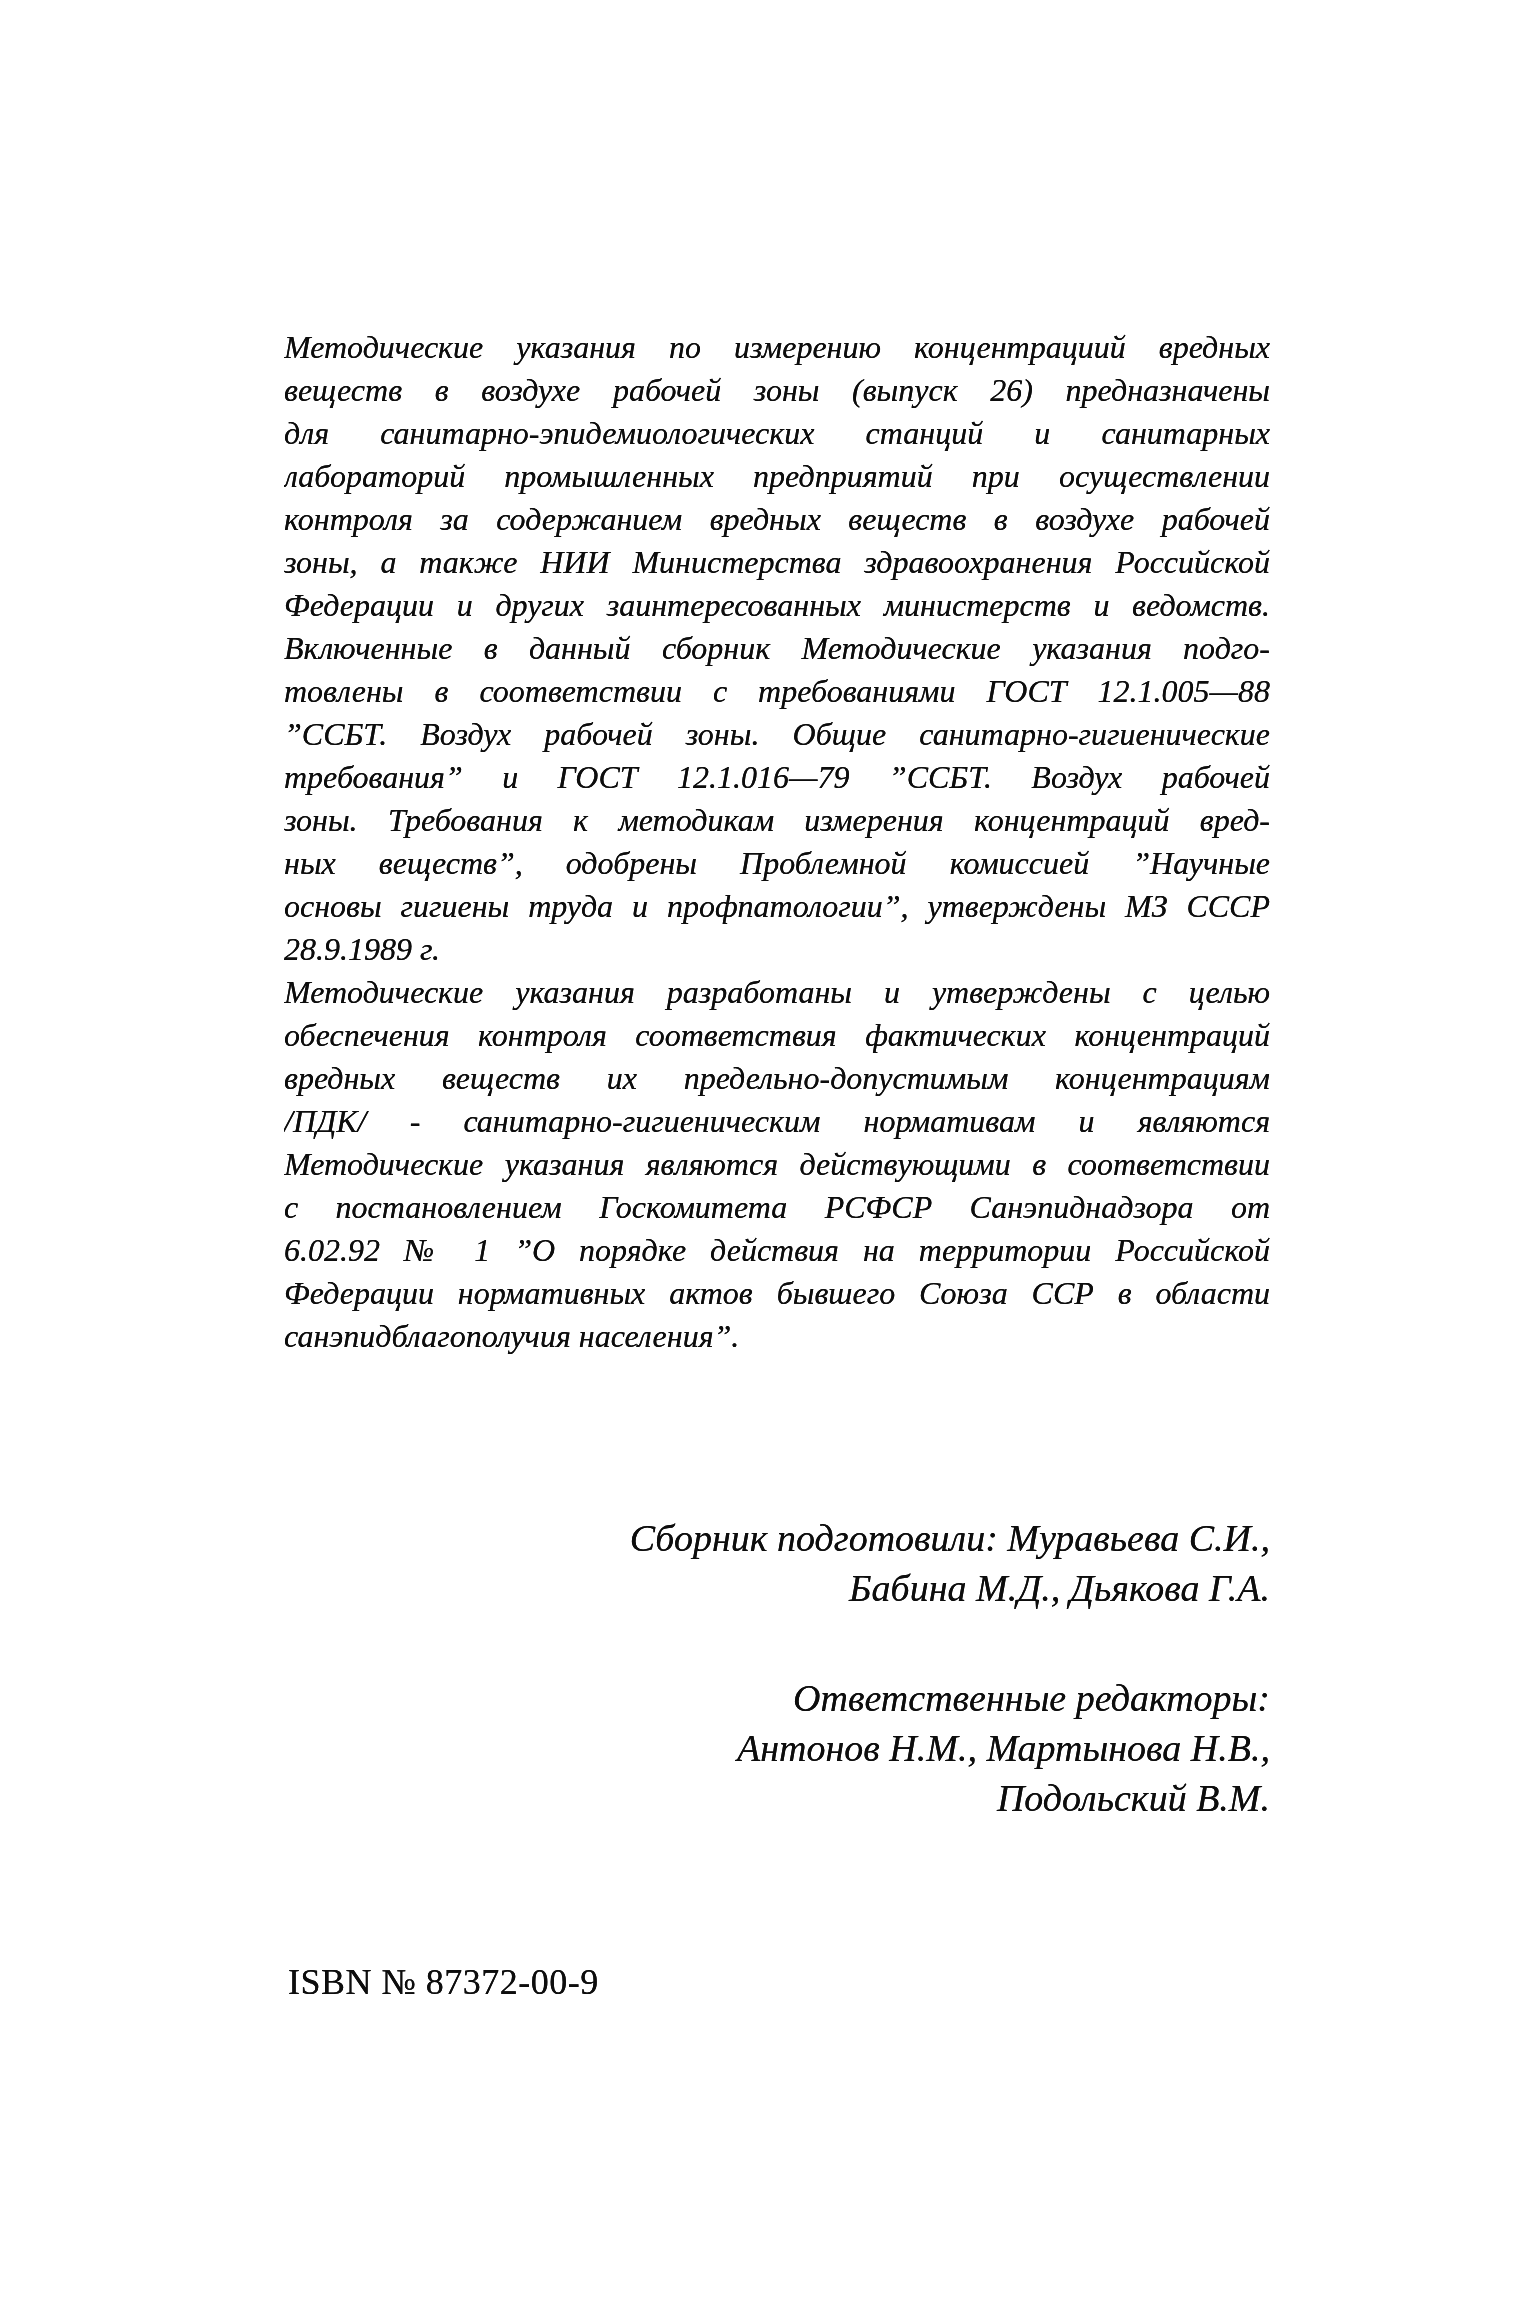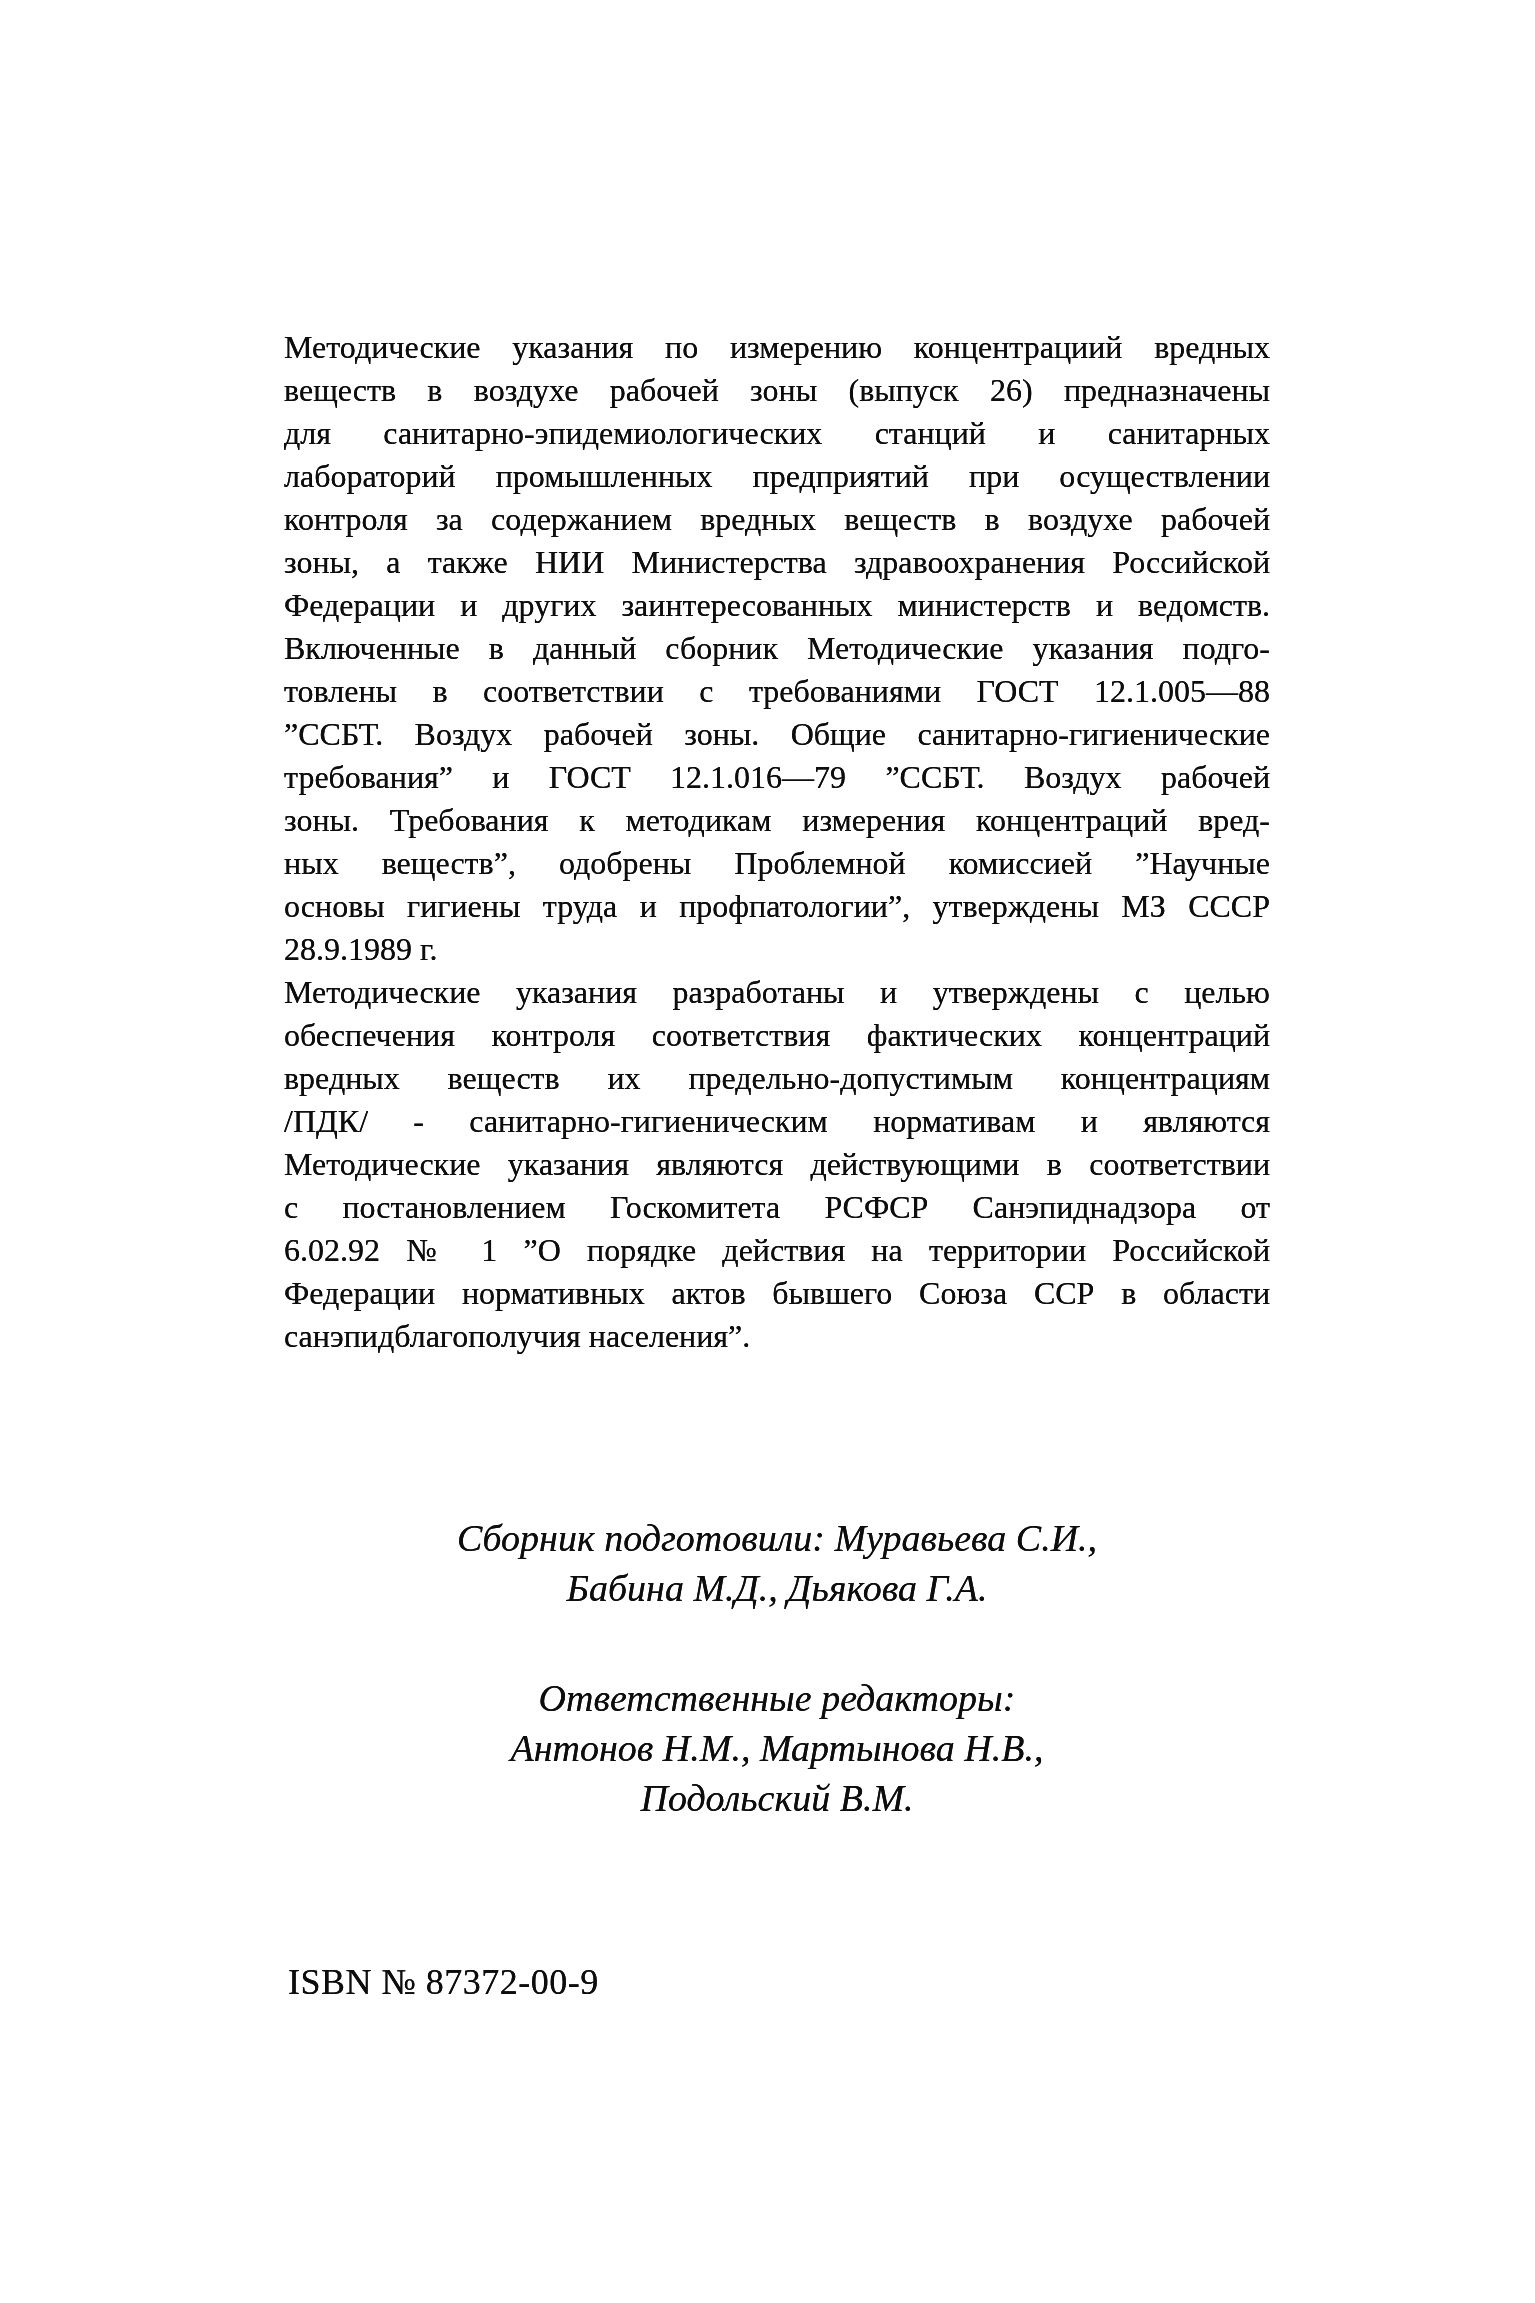--- a/index.html
+++ b/index.html
@@ -24,32 +24,33 @@
     width: 986px;
     font-size: 32px;
     line-height: 43px;
     text-shadow: 0 0 0.6px currentColor; 
   }
   .line {
     height: 43px;
     overflow: hidden;
     text-align: justify;
     text-align-last: justify;
+    font-style: italic;
   }
   .line.short {
     text-align: center;
     text-align-last: left;
   }
   
   .credits {
     position: absolute;
     left: 284px;
     top: 1513px;
     width: 986px;
-    text-align: center;
+    text-align: right;
     font-style: italic;
     font-size: 38px;
     line-height: 50px;
     text-shadow: 0 0 0.5px currentColor;
   }
   .credits-group.editors {
     margin-top: 60px;
   }
   
   .isbn {

